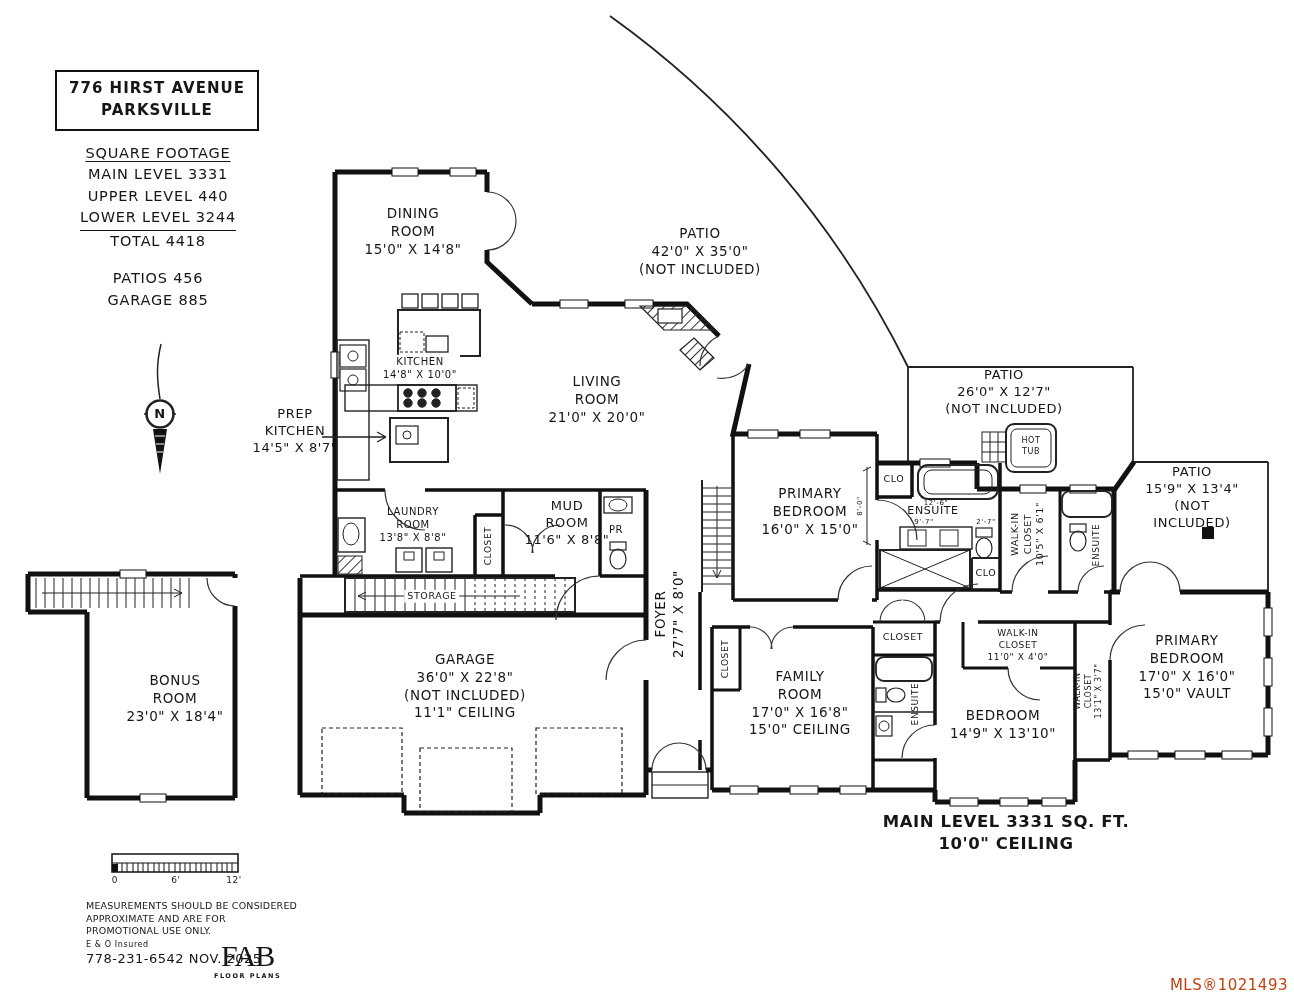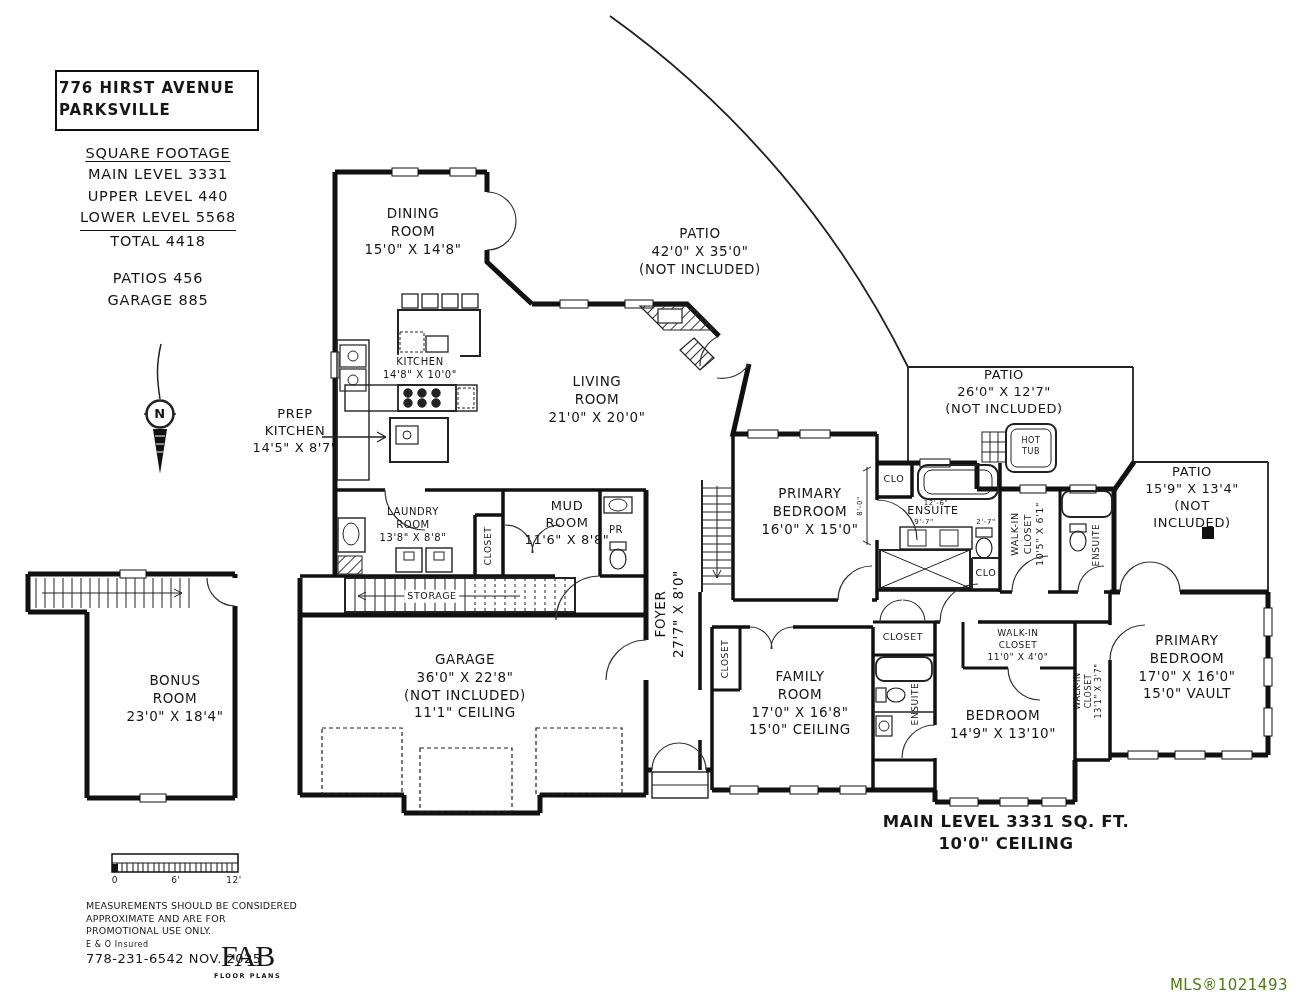--- a/index.html
+++ b/index.html
@@ -5,33 +5,33 @@
   html,body{margin:0;padding:0;background:#fff;}
   #plan{position:relative;width:1294px;height:1000px;background:#ffffff;overflow:hidden;
         font-family:"DejaVu Sans",sans-serif;color:#161616;}
   #plan svg{position:absolute;left:0;top:0;}
   .lbl{position:absolute;transform:translate(-50%,-50%);white-space:pre-line;text-align:center;
        line-height:1.32;letter-spacing:.6px;font-weight:500;}
   .vert{transform:translate(-50%,-50%) rotate(-90deg);}
   .whitebg{background:#fff;padding:0 3px;}
   .left{text-align:left;transform:none;margin-top:7px;}
   .title-box{position:absolute;left:55px;top:70px;width:196px;border:2px solid #111;
-       padding:6px 2px 7px;}
+       text-align:center;padding:6px 2px 7px;}
   .title-box div{font-size:15px;letter-spacing:1px;font-weight:600;line-height:1.45;}
   .sqft{position:absolute;left:60px;top:143px;width:196px;text-align:center;}
   .sqft div{font-size:14.5px;letter-spacing:.8px;font-weight:400;line-height:1.48;}
   .sqft .hd{text-decoration:underline;text-underline-offset:3px;}
   .sqft .sum{border-bottom:1.5px solid #111;padding-bottom:1px;display:inline-block;}
   .sqft .gap{margin-top:16px;}
   .fab{position:absolute;left:214px;top:893px;text-align:center;}
   .fab .f1{font-family:"Liberation Serif","DejaVu Serif",serif;font-size:30px;font-weight:400;
        letter-spacing:-1px;line-height:1;margin-top:48px;}
   .fab .f2{font-size:6.5px;letter-spacing:1.5px;font-weight:600;margin-top:1px;}
   .wm{position:absolute;left:1288px;top:985px;transform:translate(-100%,-50%);
-       color:#4d7c0f;font-size:15px;letter-spacing:.5px;}
+       color:#c2410c;font-size:15px;letter-spacing:.5px;}
 </style>
 </head>
 <body>
 
 <div id="plan">
 
 <svg width="1294" height="1000" viewBox="0 0 1294 1000">
   <defs>
     <pattern id="hatch" width="7" height="7" patternTransform="rotate(45)" patternUnits="userSpaceOnUse">
       <line x1="0" y1="0" x2="0" y2="7" stroke="#333" stroke-width="2"></line>
@@ -253,21 +253,21 @@
 
 <div class="title-box">
   <div>776 HIRST AVENUE</div>
   <div>PARKSVILLE</div>
 </div>
 
 <div class="sqft">
   <div class="hd">SQUARE FOOTAGE</div>
   <div>MAIN LEVEL 3331</div>
   <div>UPPER LEVEL 440</div>
-  <div><span class="sum">LOWER LEVEL 5568</span></div>
+  <div><span class="sum">LOWER LEVEL 3244</span></div>
   <div>TOTAL 4418</div>
   <div class="gap">PATIOS 456</div>
   <div>GARAGE 885</div>
 </div>
 
 <div class="lbl" style="left:160px;top:414px;font-size:13px;font-weight:700">N</div>
 
 <div class="lbl" style="left:413px;top:232px;font-size:13.5px">DINING
 ROOM
 15'0" X 14'8"</div>

